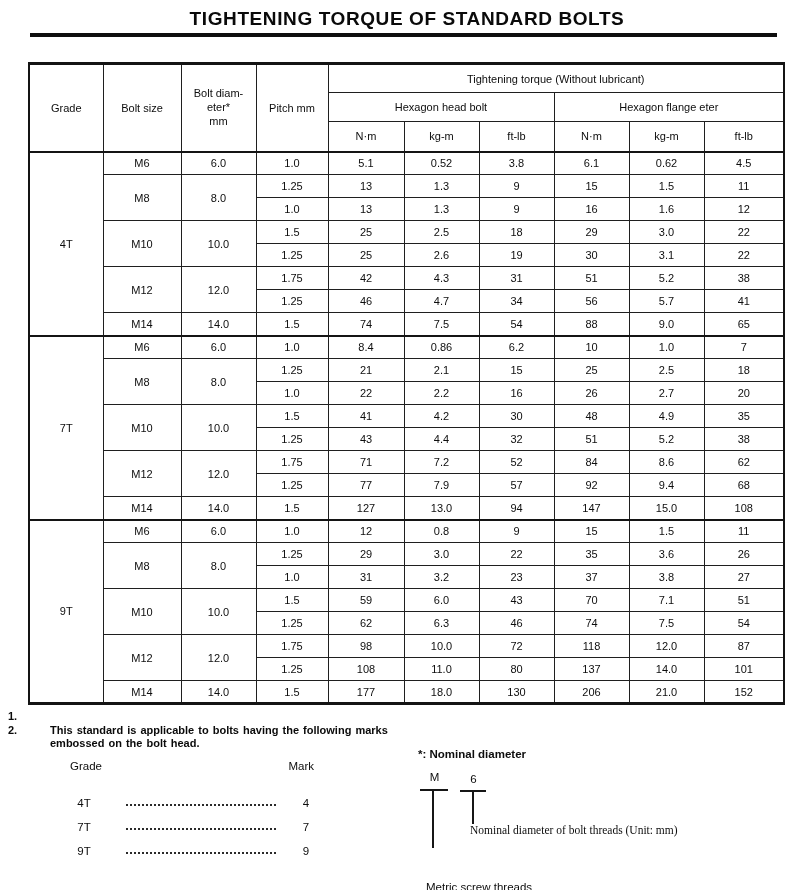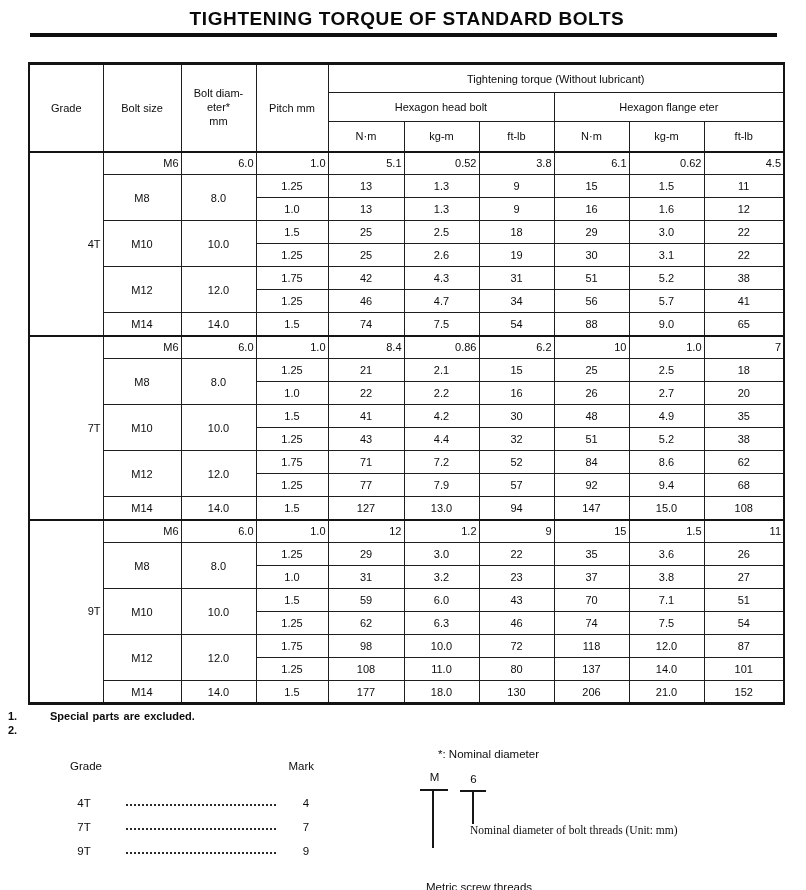--- a/index.html
+++ b/index.html
@@ -45,21 +45,21 @@
     vertical-align: middle;
     font-weight: normal;
     padding: 0 2px;
     overflow: hidden;
   }
   .torque-table thead tr:nth-child(1) { height: 29px; }
   .torque-table thead tr:nth-child(2) { height: 29px; }
   .torque-table thead tr:nth-child(3) { height: 30px; }
   .torque-table tbody tr { height: 23px; }
   .prewrap { white-space: pre-line; line-height: 1.25; }
-  tr.section-start td { border-top: 2px solid #141414; text-align: right; }
+  tr.section-start td { border-top: 2px solid #141414; }
   .notes {
     position: absolute;
     left: 8px; top: 710px;
     width: 410px;
     font-size: 11px;
     font-weight: bold;
     line-height: 1.18;
     color: #0a0a0a;
   }
   .note { display: flex; margin-bottom: 1px; }
@@ -85,21 +85,21 @@
   }
   .gm-grade { width: 52px; text-align: center; flex: none; }
   .gm-leader {
     flex: 1;
     border-bottom: 2px dotted #2a2a2a;
     height: 13px;
     margin: 0 16px 3px 16px;
   }
   .gm-mark { width: 28px; text-align: center; flex: none; }
   .legend { position: absolute; left: 0; top: 0; width: 0; height: 0; font-size: 11.5px; color: #0d0d0d; }
-  .legend-note { position: absolute; left: 438px; top: 748px; white-space: nowrap; }
+  .legend-note { position: absolute; left: 418px; top: 748px; white-space: nowrap; font-weight: bold; }
   .legend-m { position: absolute; left: 421px; top: 771px; width: 27px; text-align: center; }
   .legend-6 { position: absolute; left: 461px; top: 773px; width: 25px; text-align: center; }
   .legend-m-underline { position: absolute; left: 420px; top: 789px; width: 28px; height: 2px; background: #161616; }
   .legend-6-underline { position: absolute; left: 460px; top: 790px; width: 26px; height: 2px; background: #161616; }
   .legend-m-vline { position: absolute; left: 432px; top: 789px; width: 2px; height: 59px; background: #161616; }
   .legend-6-vline { position: absolute; left: 472px; top: 790px; width: 2px; height: 34px; background: #161616; }
   .legend-label-6 { position: absolute; left: 470px; top: 824px; white-space: nowrap; font-family: Liberation Serif, serif; }
   .legend-label-m { position: absolute; left: 426px; top: 846px; white-space: nowrap; margin-top: 35px; }
 </style>
 </head>
@@ -312,21 +312,21 @@
           <td>147</td>
           <td>15.0</td>
           <td>108</td>
         </tr>
         <tr class="section-start">
           <td rowspan="8">9T</td>
           <td rowspan="1">M6</td>
           <td rowspan="1">6.0</td>
           <td>1.0</td>
           <td>12</td>
-          <td>1.2</td>
+          <td>0.8</td>
           <td>9</td>
           <td>15</td>
           <td>1.5</td>
           <td>11</td>
         </tr>
         <tr>
           <td rowspan="2">M8</td>
           <td rowspan="2">8.0</td>
           <td>1.25</td>
           <td>29</td>
@@ -395,24 +395,24 @@
           <td>206</td>
           <td>21.0</td>
           <td>152</td>
         </tr>
       </tbody>
   </table>
 
   <div class="notes">
     <div class="note">
       <span class="note-num">1.</span>
-      <span class="note-text">Special parts are excluded.</span>
     </div>
     <div class="note">
       <span class="note-num">2.</span>
+      <span class="note-text">This standard is applicable to bolts having the following marks embossed on the bolt head.</span>
     </div>
   </div>
 
   <div class="grade-mark">
     <div class="gm-header">
       <span>Grade</span>
       <span>Mark</span>
     </div>
     <div id="gm-items">
         <div class="gm-item">

